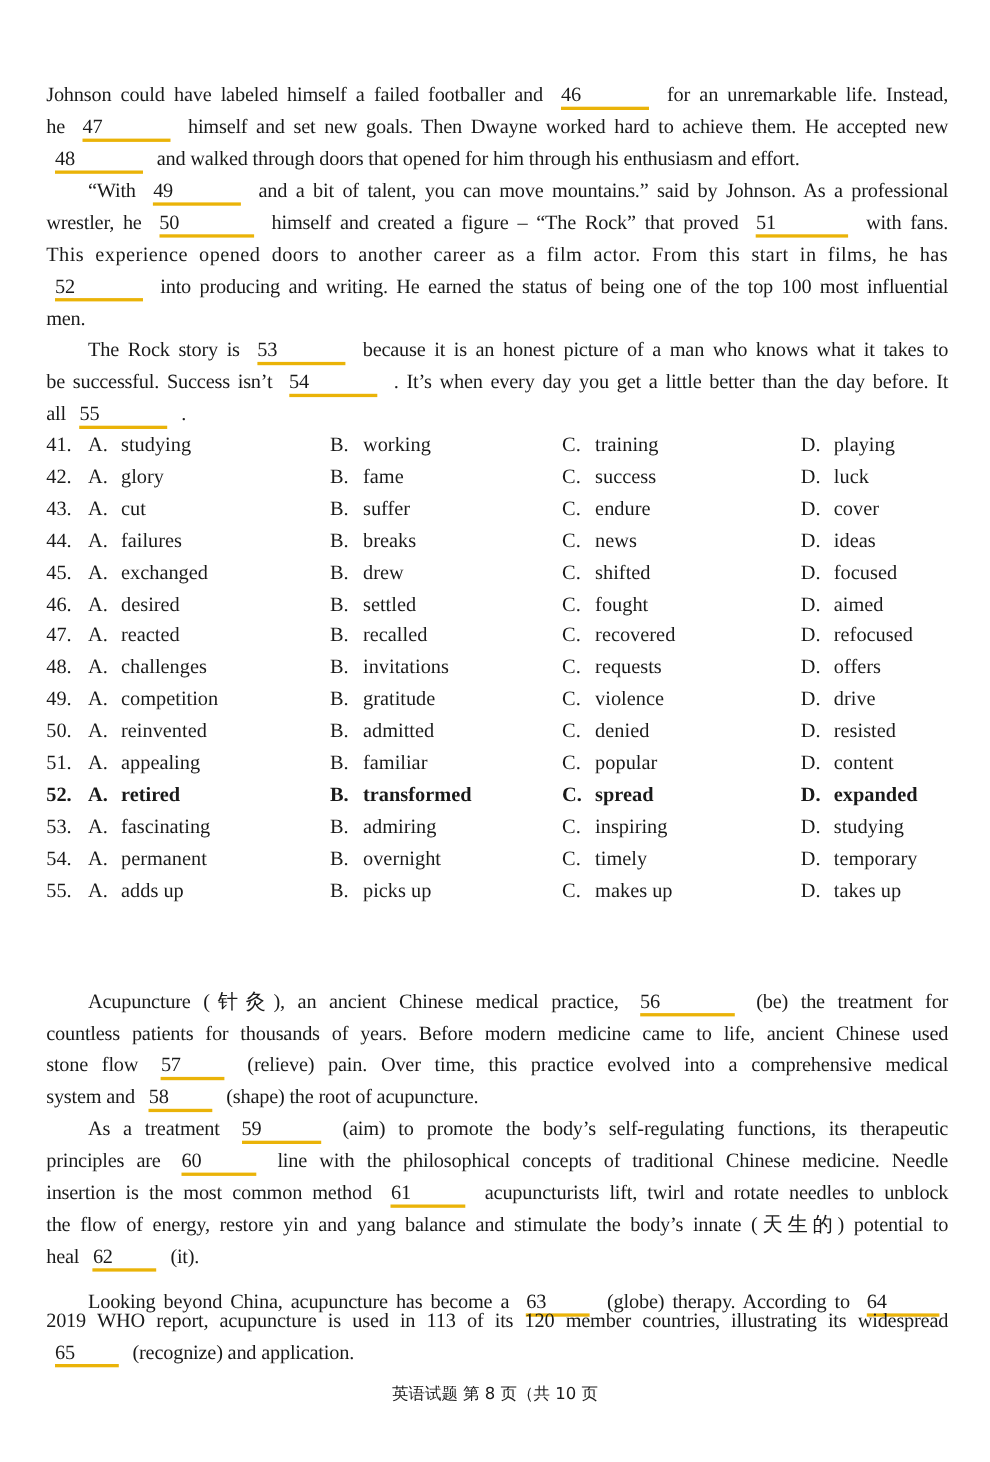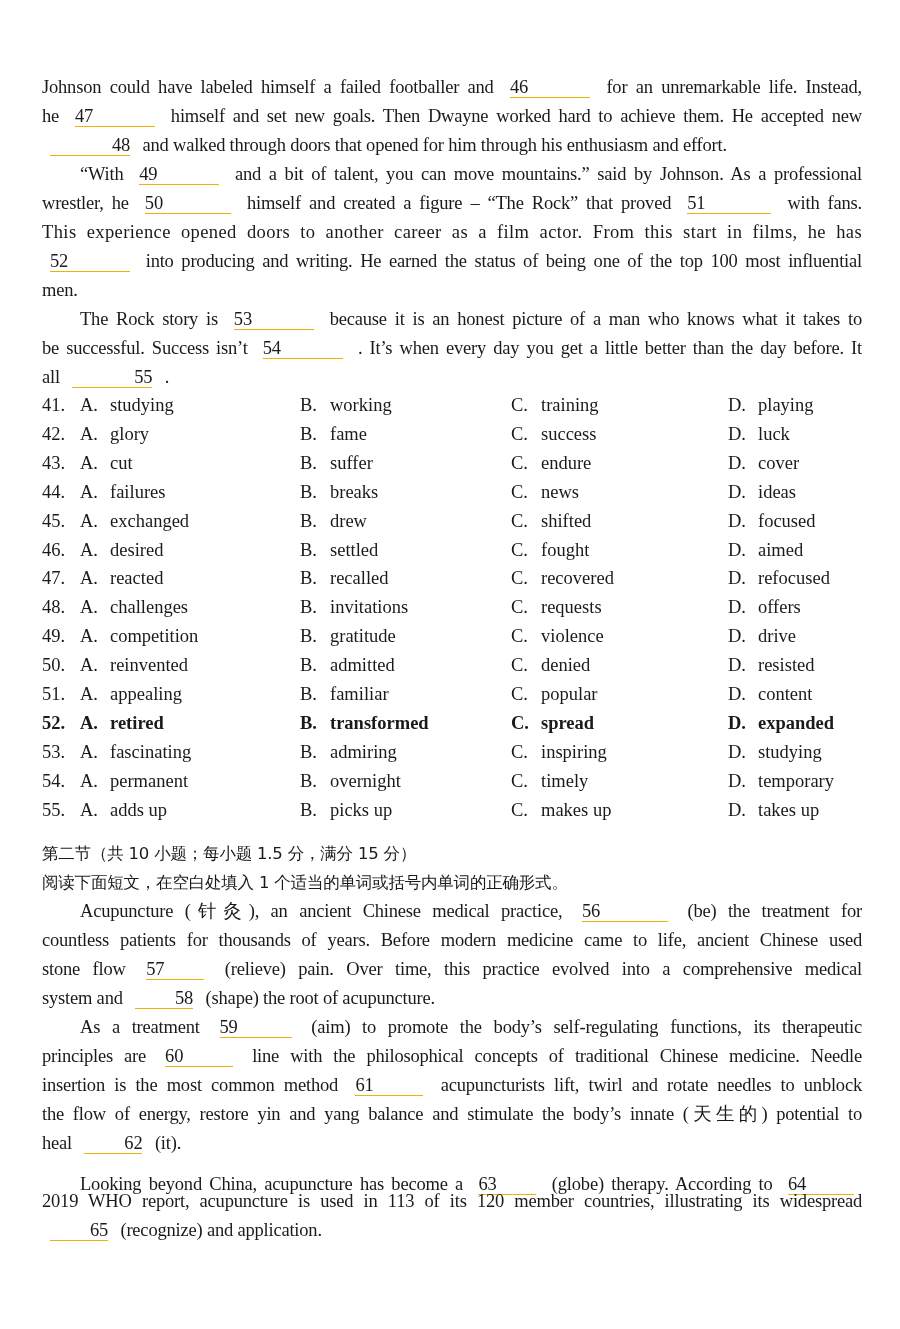--- a/index.html
+++ b/index.html
@@ -10,22 +10,22 @@
   }
   .page { position: absolute; left: 0; top: 0; width: 900px; height: 1329px; }
   .line {
     position: absolute; left: 42px; width: 820px;
     font-size: 18.5px; line-height: 29px; white-space: nowrap;
     letter-spacing: -0.2px;
   }
   .just { text-align: justify; text-align-last: justify; }
   .indent { left: 80px; width: 782px; }
   .blank {
-    display: inline-block; text-align: right;
-    border-bottom: 1px solid #eab308; line-height: 20px; margin: 0 8px;
+    display: inline-block; text-align: left;
+    border-bottom: 3px solid #eab308; line-height: 20px; margin: 0 8px;
   }
   .opt-row { position: absolute; left: 42px; width: 820px; height: 29px; font-size: 18.5px; line-height: 29px; }
   .opt-num { position: absolute; left: 0; }
   .opt { position: absolute; }
   .opt .letter { display: inline-block; width: 30px; }
   .col-a { left: 38px; }
   .col-b { left: 258px; }
   .col-c { left: 469px; }
   .col-d { left: 686px; }
   .cn { font-family: "DejaVu Sans", sans-serif; font-size: 16px; }
@@ -154,31 +154,30 @@
       </div>
       <div class="opt-row" style="top: 795.6px;">
         <span class="opt-num">55.</span>
         <span class="opt col-a"><span class="letter">A.</span><span>adds up</span></span>
         <span class="opt col-b"><span class="letter">B.</span><span>picks up</span></span>
         <span class="opt col-c"><span class="letter">C.</span><span>makes up</span></span>
         <span class="opt col-d"><span class="letter">D.</span><span>takes up</span></span>
       </div>
     </div>
 
-  <div class="line cn" style="top:839px; font-size:16.5px">第二节（共 10 小题；每小题 1.5 分，满分 15 分）</div>
-  <div class="line cn" style="top:868px; font-size:16.5px">阅读下面短文，在空白处填入 1 个适当的单词或括号内单词的正确形式。</div>
 
   <div>
     <div class="line indent just" style="top:897px"><span>Acupuncture (针灸), an ancient Chinese medical practice,</span> <span class="blank" style="width: 86px;">56</span> <span>(be) the treatment for</span></div>
     <div class="line just" style="top:926px"><span>countless patients for thousands of years. Before modern medicine came to life, ancient Chinese used</span></div>
     <div class="line just" style="top:955px"><span>stone flow</span> <span class="blank" style="width: 58px;">57</span> <span>(relieve) pain. Over time, this practice evolved into a comprehensive medical</span></div>
     <div class="line" style="top:984px"><span>system and</span> <span class="blank" style="width: 58px;">58</span> <span>(shape) the root of acupuncture.</span></div>
     <div class="line indent just" style="top:1013px"><span>As a treatment</span> <span class="blank" style="width: 72px;">59</span> <span>(aim) to promote the body’s self-regulating functions, its therapeutic</span></div>
     <div class="line just" style="top:1042px"><span>principles are</span> <span class="blank" style="width: 68px;">60</span> <span>line with the philosophical concepts of traditional Chinese medicine. Needle</span></div>
     <div class="line just" style="top:1071px"><span>insertion is the most common method</span> <span class="blank" style="width: 68px;">61</span> <span>acupuncturists lift, twirl and rotate needles to unblock</span></div>
     <div class="line just" style="top:1100px"><span>the flow of energy, restore yin and yang balance and stimulate the body’s innate (天生的) potential to</span></div>
     <div class="line" style="top:1129px"><span>heal</span> <span class="blank" style="width: 58px;">62</span> <span>(it).</span></div>
     <div class="line indent just" style="top:1158px"><span>Looking beyond China, acupuncture has become a</span> <span class="blank" style="width: 58px;">63</span> <span>(globe) therapy. According to</span> <span class="blank" style="width: 66px; margin-top: 16px;">64</span></div>
     <div class="line just" style="top:1187px"><span>2019 WHO report, acupuncture is used in 113 of its 120 member countries, illustrating its widespread</span></div>
     <div class="line" style="top:1216px"><span class="blank" style="width: 58px;">65</span> <span>(recognize) and application.</span></div>
   </div>
 
+  <div class="footer">英语试题 第 8 页（共 10 页</div>
 </div>
 
 </body></html>

